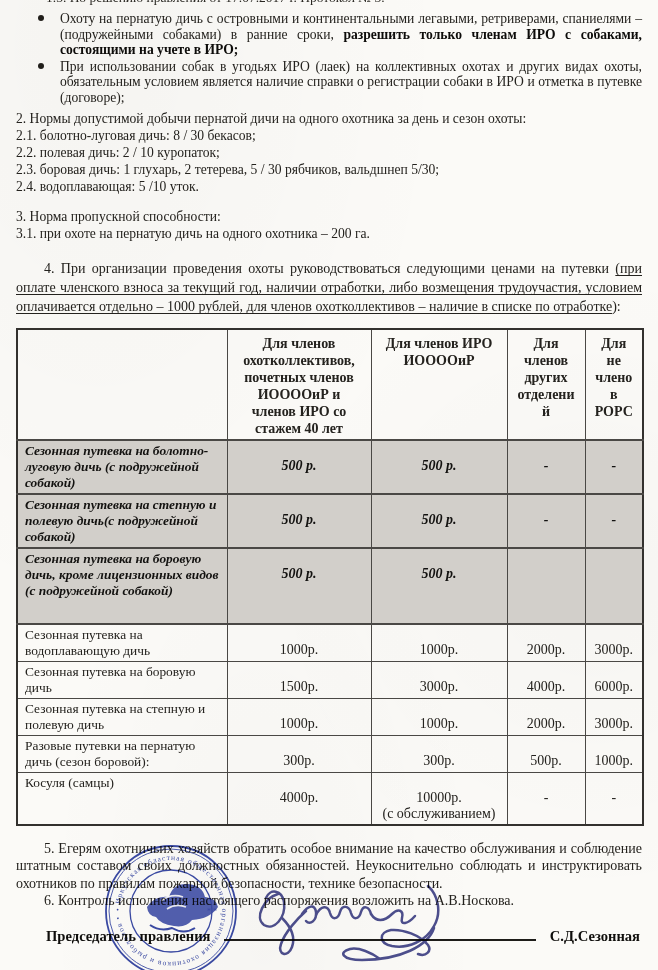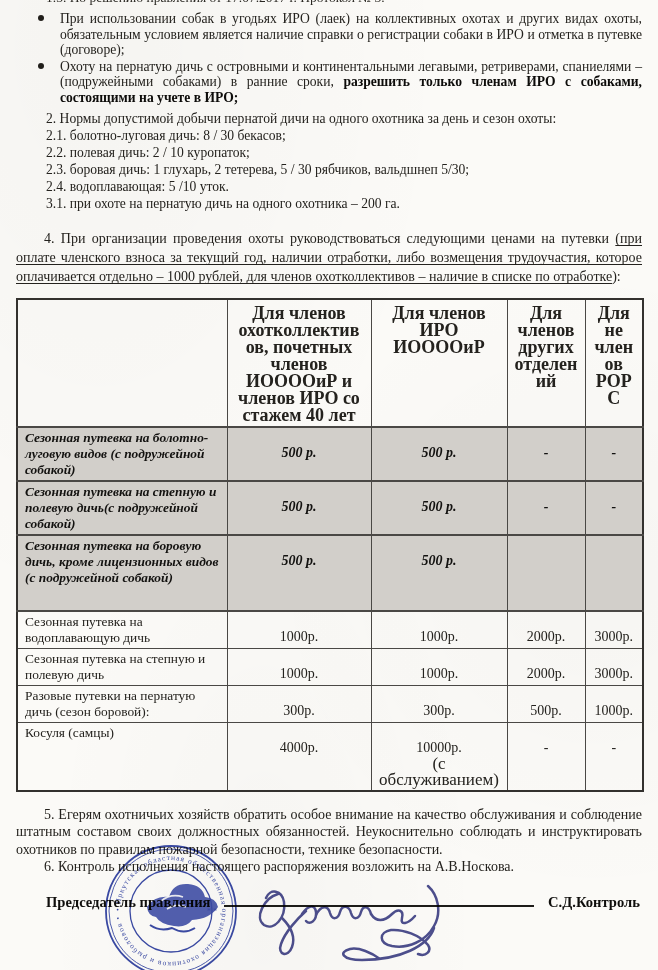--- a/index.html
+++ b/index.html
@@ -14,90 +14,91 @@
   }
   .page{position:absolute;left:0;top:0;width:658px;padding:0 16px 0 16px;box-sizing:border-box;}
 
   .cut-line{margin:-10px 0 0 30px;line-height:16px;font-size:13.5px;white-space:nowrap;color:#2a2823;}
 
   .bullet{position:relative;padding-left:44px;margin-top:5px;font-size:13.6px;line-height:15.6px;text-align:justify;}
   .bullet + .bullet{margin-top:1px;}
   .bullet .dot{position:absolute;left:22px;top:4px;width:6px;height:6px;border-radius:50%;background:#201e1a;}
   b{color:#0d0c0a;}
 
-  .num{margin-left:30px;font-size:13.6px;line-height:17px;}
+  .num{font-size:13.6px;line-height:17px;}
   .gap12{margin-top:13px;}
   .para4{margin-top:17px;font-size:14px;line-height:19px;text-align:justify;text-indent:28px;}
   .u{text-decoration:underline;text-decoration-skip-ink:none;text-underline-offset:2px;}
 
   table{margin-top:12px;width:626px;border-collapse:collapse;table-layout:fixed;}
   th,td{border:1px solid #4a4845;padding:2px 7px;vertical-align:top;box-sizing:border-box;}
   table{border:2px solid #33312e;}
-  thead th{font-size:18px;font-weight:bold;line-height:17px;text-align:center;
+  thead th{font-size:14px;font-weight:bold;line-height:17px;text-align:center;
     border-bottom-width:2px;overflow-wrap:break-word;padding-top:5px;}
   td.lbl{text-align:left;font-size:13.4px;line-height:16px;}
   td.val{text-align:center;font-size:14px;line-height:17px;padding-top:16px;}
   tr.emph{background:#d2cfca;}
   tr.emph td{font-weight:bold;font-style:italic;border-bottom-width:2px;color:#131210;}
-  td .note{font-size:17px;line-height:16px;}
+  td .note{font-size:14px;line-height:16px;}
 
   .para5{margin-top:14px;font-size:14px;line-height:17.5px;text-align:justify;text-indent:28px;}
   .para6{font-size:14px;line-height:17.5px;text-indent:28px;}
 
   .sig-row{display:flex;align-items:baseline;margin-top:13px;margin-left:30px;margin-right:2px;}
   .sig-role,.sig-name{font-weight:bold;font-size:14.6px;white-space:nowrap;color:#0f0e0c;}
   .sig-line{flex:1;border-bottom:2px solid #1d1c19;margin:0 14px 3px 14px;height:16px;}
 
   .stamp{position:absolute;left:103px;top:843px;width:136px;height:136px;mix-blend-mode:multiply;opacity:.94;}
   .sign-scrawl{position:absolute;left:240px;top:868px;width:300px;height:100px;mix-blend-mode:multiply;opacity:.9;}
 </style>
 </head>
 <body>
 
 <div class="page">
 
   <div class="cut-line">1.3. По решению правления от 17.07.2017 г. Протокол № 3.</div>
 
   <div class="bullet">
-    <span class="dot"></span><span>При использовании собак в угодьях ИРО (лаек) на коллективных охотах и других видах охоты, обязательным условием является наличие справки о регистрации собаки в ИРО и отметка в путевке (договоре);</span>
+    <span class="dot"></span><span>Охоту на пернатую дичь с островными и континентальными легавыми, ретриверами, спаниелями – (подружейными собаками) в ранние сроки, </span><b>разрешить только членам ИРО с собаками, состоящими на учете в ИРО;</b>
   </div>
   <div class="bullet">
-    <span class="dot"></span><span>Охоту на пернатую дичь с островными и континентальными легавыми, ретриверами, спаниелями – (подружейными собаками) в ранние сроки, </span><b>разрешить только членам ИРО с собаками, состоящими на учете в ИРО;</b>
+    <span class="dot"></span><span>При использовании собак в угодьях ИРО (лаек) на коллективных охотах и других видах охоты, обязательным условием является наличие справки о регистрации собаки в ИРО и отметка в путевке (договоре);</span>
   </div>
 
   <div class="num" style="margin-top:4px;">2. Нормы допустимой добычи пернатой дичи на одного охотника за день и сезон охоты:</div>
   <div class="num">2.1. болотно-луговая дичь:  8 / 30 бекасов;</div>
   <div class="num">2.2. полевая дичь: 2 / 10 куропаток;</div>
   <div class="num">2.3. боровая дичь: 1 глухарь, 2 тетерева,  5 / 30 рябчиков, вальдшнеп 5/30;</div>
   <div class="num">2.4. водоплавающая: 5 /10 уток.</div>
 
+  <div class="num gap12">3. Норма пропускной способности:</div>
   <div class="num">3.1. при охоте на пернатую дичь на одного охотника – 200 га.</div>
 
-  <div class="para4"><span>4. При организации проведения охоты руководствоваться следующими ценами на путевки </span><span class="u">(при оплате членского взноса за текущий год, наличии отработки, либо возмещения трудоучастия, которое оплачивается отдельно – 1000 рублей, для членов охотколлективов – наличие в списке по отработке</span><span>):</span></div>
+  <div class="para4"><span>4. При организации проведения охоты руководствоваться следующими ценами на путевки </span><span class="u">(при оплате членского взноса за текущий год, наличии отработки, либо возмещения трудоучастия, условием оплачивается отдельно – 1000 рублей, для членов охотколлективов – наличие в списке по отработке</span><span>):</span></div>
 
   <table>
     <colgroup>
       <col style="width:210px">
         <col style="width:144px">
         <col style="width:136px">
         <col style="width:78px">
         <col style="width:58px">
     </colgroup>
     <thead>
       <tr style="height:104px">
         <th></th>
         <th>Для членов охотколлективов, почетных членов ИООООиР и членов ИРО со стажем 40 лет</th>
         <th>Для членов ИРО ИООООиР</th>
         <th>Для членов других отделений</th>
         <th>Для не членов РОРС</th>
       </tr>
     </thead>
     <tbody>
       <tr class="emph" style="height:52px">
-        <td class="lbl">Сезонная путевка на болотно-луговую видов (с подружейной собакой)</td>
+        <td class="lbl">Сезонная путевка на болотно-луговую дичь (с подружейной собакой)</td>
         <td class="val">500 р.</td>
         <td class="val">500 р.</td>
         <td class="val">-</td>
         <td class="val">-</td>
       </tr>
       <tr class="emph" style="height:52px">
         <td class="lbl">Сезонная путевка на степную и полевую дичь(с подружейной  собакой)</td>
         <td class="val">500 р.</td>
         <td class="val">500 р.</td>
         <td class="val">-</td>
@@ -109,20 +110,27 @@
         <td class="val">500 р.</td>
         <td class="val"></td>
         <td class="val"></td>
       </tr>
       <tr style="height:34px">
         <td class="lbl">Сезонная путевка на водоплавающую дичь</td>
         <td class="val">1000р.</td>
         <td class="val">1000р.</td>
         <td class="val">2000р.</td>
         <td class="val">3000р.</td>
+      </tr>
+      <tr style="height:34px">
+        <td class="lbl">Сезонная путевка на боровую дичь</td>
+        <td class="val">1500р.</td>
+        <td class="val">3000р.</td>
+        <td class="val">4000р.</td>
+        <td class="val">6000р.</td>
       </tr>
       <tr style="height:34px">
         <td class="lbl">Сезонная путевка на степную и полевую дичь</td>
         <td class="val">1000р.</td>
         <td class="val">1000р.</td>
         <td class="val">2000р.</td>
         <td class="val">3000р.</td>
       </tr>
       <tr style="height:34px">
         <td class="lbl">Разовые путевки на пернатую дичь (сезон боровой):</td>
@@ -140,21 +148,21 @@
       </tr>
     </tbody>
   </table>
 
   <div class="para5">5. Егерям охотничьих хозяйств обратить особое внимание на качество обслуживания и соблюдение штатным составом своих должностных обязанностей. Неукоснительно соблюдать и инструктировать охотников по правилам пожарной безопасности, технике безопасности.</div>
   <div class="para6">6. Контроль исполнения настоящего распоряжения возложить на А.В.Носкова.</div>
 
   <div class="sig-row">
     <span class="sig-role">Председатель правления</span>
     <span class="sig-line"></span>
-    <span class="sig-name">С.Д.Контроль</span>
+    <span class="sig-name">С.Д.Сезонная</span>
   </div>
 
 </div>
 
 <svg class="stamp" viewBox="0 0 136 136">
   <g fill="none" stroke="#2e3fa3">
     <circle cx="68" cy="68" r="65" stroke-width="1.8"></circle>
     <circle cx="68" cy="68" r="62" stroke-width="0.9"></circle>
     <circle cx="68" cy="68" r="41" stroke-width="1.3"></circle>
   </g>

